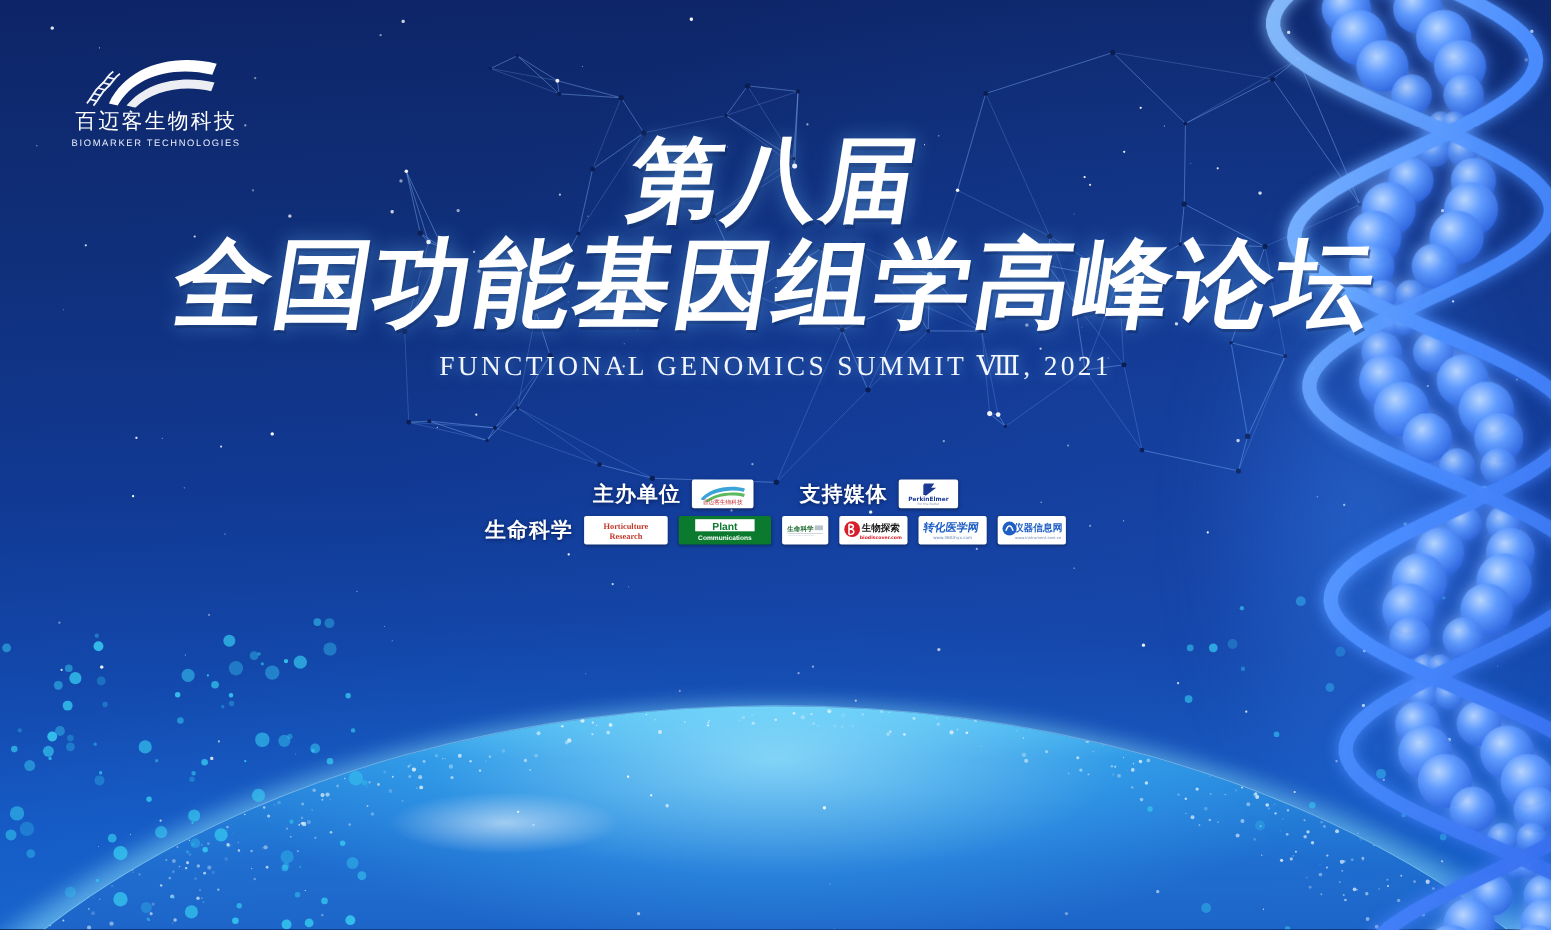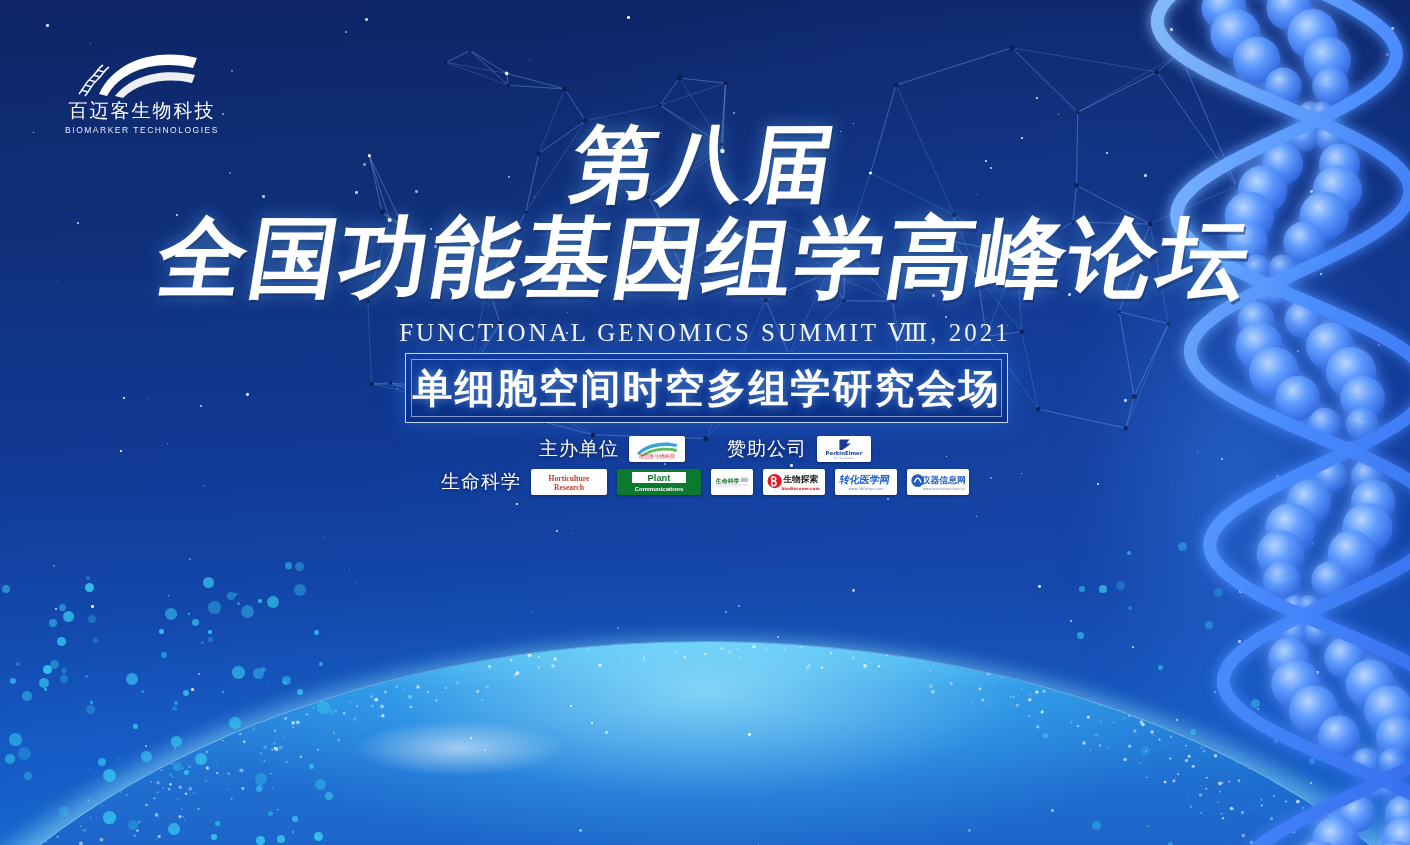--- a/index.html
+++ b/index.html
@@ -108,21 +108,21 @@
     font-weight:bold;color:#fff;font-size:40px;letter-spacing:2px;
     text-shadow:0 0 10px rgba(150,210,255,.55);
     position:relative;z-index:2;
   }
 
   
   .partners{position:absolute;left:0;top:436px;width:1410px;}
   .prow{display:flex;align-items:center;justify-content:center;gap:10px;}
   .prow.r1{margin-bottom:7px;}
   .plabel{
-    color:#ffffff;font-size:19px;font-weight:normal;letter-spacing:1px;
+    color:#ffffff;font-size:19px;font-weight:bold;letter-spacing:1px;
     font-family:"DejaVu Sans","Liberation Sans",sans-serif;
     text-shadow:0 1px 4px rgba(4,20,70,.8);
   }
   .gapx{width:22px;}
   .chip{
     background:#ffffff;border-radius:2px;
     height:26px;display:flex;align-items:center;justify-content:center;
     padding:1px 3px;box-shadow:0 1px 3px rgba(0,0,0,.35);overflow:hidden;
   }
   .chip svg{display:block;}
@@ -1691,39 +1691,35 @@
     <div class="logo-cn">百迈客生物科技</div>
     <div class="logo-en">BIOMARKER TECHNOLOGIES</div>
   </div>
 
   <div class="title-wrap">
     <div><span class="t-line1">第八届</span></div>
     <div><span class="t-line2">全国功能基因组学高峰论坛</span></div>
     <div class="t-en">FUNCTIONAL  GENOMICS  SUMMIT Ⅷ, 2021</div>
   </div>
 
-  <div class="sub-box">
-    <div class="sub-box-inner"></div>
-    <div class="sub-text">单细胞空间时空多组学研究会场</div>
-  </div>
 
   <div class="partners">
 
     <div class="prow r1">
       <span class="plabel">主办单位</span>
       <div class="chip" style="width:56px">
         <svg width="52" height="24" viewBox="0 0 52 24">
           <rect width="52" height="24" fill="#fff"></rect>
           <path d="M5 17 C14 6, 33 3, 47 7 L46 10 C33 7, 16 10, 8 18 Z" fill="#3aa3d8"></path>
           <path d="M9 19 C18 11, 34 9, 47 12 L46 15 C34 12, 20 14, 12 20 Z" fill="#5cb85c"></path>
           <text x="26" y="21.5" font-family="DejaVu Sans, sans-serif" font-size="5.4" fill="#c4262e" text-anchor="middle">百迈客生物科技</text>
         </svg>
       </div>
       <span class="gapx"></span>
-      <span class="plabel">赞助公司</span>
+      <span class="plabel">支持媒体</span>
       <div class="chip" style="width:54px">
         <svg width="50" height="24" viewBox="0 0 50 24">
           <rect width="50" height="24" fill="#fff"></rect>
           <path d="M21 3 L21 13 M21 3 L29 3 L26 7 L30 7 L22 13" stroke="#1b3a93" stroke-width="1.6" fill="none"></path>
           <path d="M21 3 L29 3 L26 7.2 L30.4 7.2 L21.6 13.4 Z" fill="#1b3a93"></path>
           <text x="25" y="18.6" font-family="DejaVu Sans, sans-serif" font-size="5.6" font-weight="bold" fill="#1b3a93" text-anchor="middle">PerkinElmer</text>
           <text x="25" y="22.6" font-family="DejaVu Sans, sans-serif" font-size="3" fill="#8a93b5" text-anchor="middle">For the Better</text>
         </svg>
       </div>
     </div>

